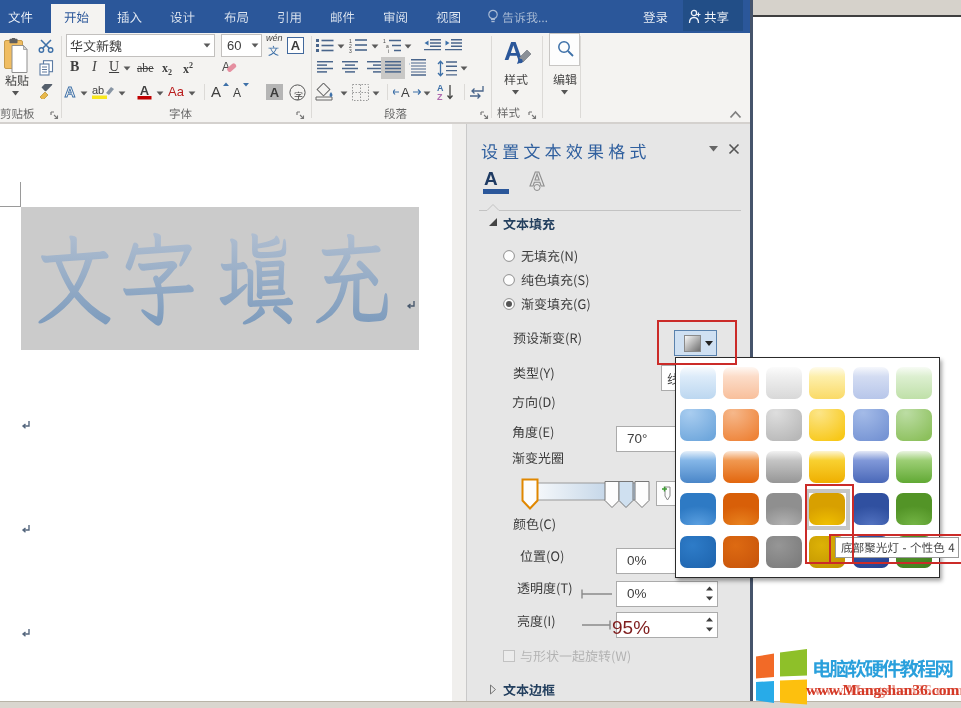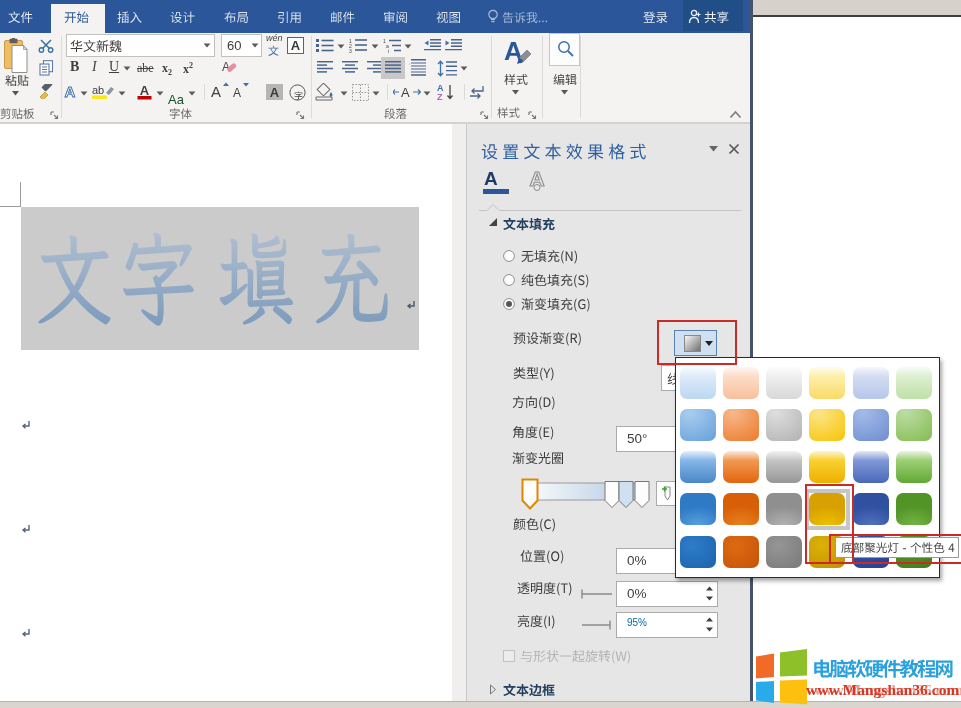--- a/index.html
+++ b/index.html
@@ -146,21 +146,21 @@
 <svg class="t" style="left:118px;top:91px" width="8" height="5" viewBox="0 0 8 5">
     <path d="M0.6 0.5 h6.8 L4 4.4 z" fill="#5a5a5a"></path>
   </svg>
 <svg class="t" style="left:136px;top:83px" width="17" height="17" viewBox="0 0 17 17">
 <text x="8.5" y="12" font-size="13" font-weight="bold" text-anchor="middle" fill="#3f3f3f" font-family="Liberation Sans">A</text>
 <rect x="1.5" y="13" width="14" height="3.5" fill="#c00000"></rect>
   </svg>
 <svg class="t" style="left:156px;top:91px" width="8" height="5" viewBox="0 0 8 5">
     <path d="M0.6 0.5 h6.8 L4 4.4 z" fill="#5a5a5a"></path>
   </svg>
-<div style="position:absolute;left:168px;top:92px;font-size:13px;color:#14532d">Aa</div>
+<div style="position:absolute;left:168px;top:84px;font-size:13px;color:#b91c1c">Aa</div>
 <svg class="t" style="left:188px;top:91px" width="8" height="5" viewBox="0 0 8 5">
     <path d="M0.6 0.5 h6.8 L4 4.4 z" fill="#5a5a5a"></path>
   </svg>
 <div style="position:absolute;left:204px;top:84px;width:1px;height:16px;background:#dcdad7"></div>
 <svg class="t" style="left:210px;top:82px" width="20" height="18" viewBox="0 0 20 18">
     <text x="1" y="15" font-size="15" fill="#3f3f3f" font-family="Liberation Sans">A</text>
     <path d="M13 4 l3 -3.5 3 3.5 z" fill="#3d70a8"></path>
   </svg>
 <svg class="t" style="left:232px;top:82px" width="20" height="18" viewBox="0 0 20 18">
     <text x="1" y="15" font-size="12" fill="#3f3f3f" font-family="Liberation Sans">A</text>
@@ -434,21 +434,21 @@
 <svg class="t" style="left:667px;top:372px;" width="15" height="15" viewBox="0 -12 15 15">
     <path d="M0.7 -0.7 0.9 0.2C2.1 -0.1 3.7 -0.6 5.2 -1L5 -1.9C3.4 -1.4 1.8 -1 0.7 -0.7ZM9.2 -10.1C9.8 -9.8 10.6 -9.3 11 -9L11.6 -9.6C11.2 -9.9 10.4 -10.4 9.7 -10.7ZM0.9 -5.5C1.1 -5.6 1.4 -5.7 3 -5.9C2.4 -5 1.9 -4.4 1.7 -4.1C1.3 -3.6 1 -3.3 0.7 -3.3C0.8 -3 1 -2.6 1 -2.4C1.3 -2.5 1.7 -2.7 5 -3.3C5 -3.5 5 -3.9 5 -4.1L2.4 -3.7C3.4 -4.8 4.4 -6.3 5.2 -7.7L4.4 -8.2C4.1 -7.7 3.9 -7.2 3.6 -6.7L1.9 -6.6C2.7 -7.7 3.5 -9.1 4 -10.5L3.1 -10.9C2.6 -9.3 1.6 -7.7 1.4 -7.2C1.1 -6.8 0.8 -6.5 0.6 -6.4C0.7 -6.2 0.9 -5.7 0.9 -5.5ZM11.5 -4.5C11 -3.7 10.3 -3 9.5 -2.3C9.3 -3 9.1 -3.8 8.9 -4.8L12.3 -5.4L12.1 -6.3L8.8 -5.6C8.8 -6.2 8.7 -6.8 8.7 -7.4L11.9 -7.9L11.7 -8.7L8.6 -8.2C8.6 -9.1 8.6 -10 8.6 -10.9H7.6C7.6 -10 7.6 -9 7.7 -8.1L5.6 -7.8L5.8 -6.9L7.7 -7.2C7.8 -6.6 7.8 -6 7.9 -5.5L5.4 -5L5.5 -4.1L8 -4.6C8.2 -3.5 8.4 -2.5 8.7 -1.7C7.6 -1 6.3 -0.4 5 0C5.2 0.2 5.4 0.6 5.6 0.8C6.8 0.4 7.9 -0.2 9 -0.9C9.5 0.3 10.2 1 11.1 1C12 1 12.3 0.6 12.5 -0.9C12.3 -1 12 -1.2 11.8 -1.4C11.7 -0.2 11.6 0.1 11.2 0.1C10.7 0.1 10.2 -0.5 9.8 -1.4C10.8 -2.2 11.7 -3.1 12.3 -4.1Z" fill="#3d3d3d"></path>
   </svg>
 <svg class="t" style="left:512px;top:395px;" width="46" height="15" viewBox="0 -12 46 15">
     <path d="M5.7 -10.6C6.1 -10 6.4 -9.2 6.6 -8.7H0.9V-7.7H4.4C4.3 -4.7 4 -1.4 0.6 0.3C0.9 0.5 1.2 0.8 1.3 1.1C3.8 -0.2 4.8 -2.4 5.2 -4.7H9.8C9.6 -1.8 9.4 -0.5 9 -0.2C8.8 -0 8.6 0 8.4 0C8 0 7.1 -0 6.2 -0.1C6.4 0.2 6.5 0.6 6.5 0.9C7.4 0.9 8.2 0.9 8.7 0.9C9.2 0.9 9.5 0.8 9.8 0.4C10.3 -0.1 10.6 -1.5 10.9 -5.2C10.9 -5.3 10.9 -5.6 10.9 -5.6H5.3C5.4 -6.3 5.5 -7 5.5 -7.7H12.2V-8.7H6.7L7.6 -9.1C7.4 -9.6 7 -10.4 6.7 -11Z M18.7 -10.9C18.5 -10.3 18.2 -9.4 17.9 -8.7H14.3V1H15.2V-7.7H23.8V-0.3C23.8 -0 23.7 0.1 23.5 0.1C23.2 0.1 22.3 0.1 21.4 0C21.5 0.3 21.7 0.8 21.7 1C22.9 1 23.7 1 24.2 0.9C24.6 0.7 24.8 0.4 24.8 -0.3V-8.7H18.9C19.3 -9.3 19.6 -10 19.9 -10.8ZM17.8 -5.1H21.1V-2.6H17.8ZM17 -6V-0.8H17.8V-1.7H22V-6Z M29.1 2.5 29.8 2.2C28.7 0.4 28.2 -1.8 28.2 -4C28.2 -6.2 28.7 -8.4 29.8 -10.3L29.1 -10.6C27.9 -8.7 27.2 -6.6 27.2 -4C27.2 -1.5 27.9 0.6 29.1 2.5Z M31.7 0H34.1C37 0 38.6 -1.8 38.6 -4.8C38.6 -7.8 37 -9.5 34.1 -9.5H31.7ZM32.9 -1V-8.6H34C36.2 -8.6 37.3 -7.2 37.3 -4.8C37.3 -2.4 36.2 -1 34 -1Z M40.6 2.5C41.8 0.6 42.5 -1.5 42.5 -4C42.5 -6.6 41.8 -8.7 40.6 -10.6L39.9 -10.3C41 -8.4 41.6 -6.2 41.6 -4C41.6 -1.8 41 0.4 39.9 2.2Z" fill="#3d3d3d"></path>
   </svg>
 <svg class="t" style="left:512px;top:425px;" width="45" height="15" viewBox="0 -12 45 15">
     <path d="M3.5 -7H6.3V-5.4H3.5ZM3.5 -7.9H3.4C3.8 -8.3 4.2 -8.8 4.5 -9.2H8.2C7.9 -8.8 7.5 -8.3 7.1 -7.9ZM10.4 -7V-5.4H7.3V-7ZM4.4 -11C3.7 -9.6 2.5 -8.1 0.7 -6.9C1 -6.7 1.3 -6.4 1.5 -6.2C1.8 -6.4 2.2 -6.7 2.5 -7V-4.7C2.5 -3 2.3 -1 0.9 0.4C1.1 0.6 1.4 0.9 1.6 1.1C2.5 0.3 3 -0.8 3.2 -2H6.3V0.8H7.3V-2H10.4V-0.2C10.4 -0 10.3 0 10.1 0C9.9 0.1 9.1 0.1 8.3 0C8.4 0.3 8.6 0.7 8.6 1C9.7 1 10.4 1 10.8 0.8C11.2 0.7 11.4 0.4 11.4 -0.2V-7.9H8.3C8.7 -8.4 9.2 -9.1 9.6 -9.6L8.9 -10.1L8.7 -10.1H5.1L5.5 -10.8ZM3.5 -4.5H6.3V-2.8H3.4C3.4 -3.4 3.5 -4 3.5 -4.5ZM10.4 -4.5V-2.8H7.3V-4.5Z M18 -8.4V-7.2H15.9V-6.4H18V-4.3H23.1V-6.4H25.2V-7.2H23.1V-8.4H22.1V-7.2H19V-8.4ZM22.1 -6.4V-5.1H19V-6.4ZM22.8 -2.6C22.3 -2 21.5 -1.4 20.5 -1C19.6 -1.4 18.9 -2 18.3 -2.6ZM16.1 -3.4V-2.6H17.8L17.4 -2.5C17.9 -1.7 18.6 -1.1 19.5 -0.6C18.2 -0.2 16.9 0 15.5 0.1C15.6 0.4 15.8 0.7 15.9 1C17.5 0.8 19.1 0.5 20.5 -0.1C21.8 0.5 23.3 0.8 24.9 1C25.1 0.8 25.3 0.4 25.5 0.2C24.1 0.1 22.7 -0.2 21.6 -0.6C22.7 -1.2 23.7 -2 24.3 -3.2L23.7 -3.5L23.5 -3.4ZM19.1 -10.8C19.3 -10.4 19.5 -10 19.7 -9.6H14.6V-6.1C14.6 -4.1 14.5 -1.4 13.5 0.6C13.7 0.7 14.2 0.9 14.4 1C15.4 -1 15.6 -4 15.6 -6.1V-8.7H25.3V-9.6H20.8C20.6 -10 20.4 -10.6 20.1 -11Z M29.1 2.5 29.8 2.2C28.7 0.4 28.2 -1.8 28.2 -4C28.2 -6.2 28.7 -8.4 29.8 -10.3L29.1 -10.6C27.9 -8.7 27.2 -6.6 27.2 -4C27.2 -1.5 27.9 0.6 29.1 2.5Z M31.7 0H37.3V-1H32.9V-4.5H36.5V-5.5H32.9V-8.5H37.2V-9.5H31.7Z M39.3 2.5C40.5 0.6 41.2 -1.5 41.2 -4C41.2 -6.6 40.5 -8.7 39.3 -10.6L38.6 -10.3C39.7 -8.4 40.3 -6.2 40.3 -4C40.3 -1.8 39.7 0.4 38.6 2.2Z" fill="#3d3d3d"></path>
   </svg>
 <div style="position:absolute;left:616px;top:426px;width:90px;height:26px;background:#fff;border:1px solid #ababab"></div>
-<div style="position:absolute;left:627px;top:431px;font-size:13.5px;color:#3d3d3d">50°</div>
+<div style="position:absolute;left:627px;top:431px;font-size:13.5px;color:#3d3d3d">70°</div>
 <svg class="t" style="left:512px;top:451px;" width="54" height="15" viewBox="0 -12 54 15">
     <path d="M1.1 -10.1C1.8 -9.7 2.7 -9.1 3.2 -8.6L3.8 -9.4C3.3 -9.8 2.3 -10.4 1.6 -10.8ZM0.5 -6.6C1.2 -6.2 2.2 -5.6 2.7 -5.3L3.3 -6C2.8 -6.4 1.8 -6.9 1 -7.3ZM0.8 0.4 1.6 0.9C2.2 -0.3 2.9 -1.9 3.3 -3.3L2.6 -3.8C2 -2.3 1.3 -0.7 0.8 0.4ZM3.9 -4.3C4 -4.4 4.4 -4.5 4.8 -4.5H5.7V-2.7C4.9 -2.5 4.1 -2.3 3.5 -2.2L3.7 -1.3L5.7 -1.8V1H6.6V-2L8 -2.4L7.9 -3.2L6.6 -2.9V-4.5H7.8V-5.4H6.6V-7.3H5.7V-5.4H4.7C5 -6.3 5.3 -7.3 5.5 -8.5H7.9V-9.4H5.7C5.8 -9.8 5.9 -10.3 5.9 -10.8L5 -10.9C5 -10.4 4.9 -9.9 4.8 -9.4H3.7V-8.5H4.7C4.5 -7.4 4.2 -6.5 4.1 -6.2C4 -5.6 3.8 -5.2 3.6 -5.1C3.7 -4.9 3.8 -4.5 3.9 -4.3ZM8.4 -9.7V-5.4C8.4 -3.4 8.3 -1.3 7.3 0.5C7.5 0.7 7.8 0.9 7.9 1.1C9.1 -0.9 9.2 -3.1 9.2 -5.4V-5.9H10.5V1H11.4V-5.9H12.5V-6.8H9.2V-9.1C10.3 -9.3 11.4 -9.5 12.2 -9.9L11.6 -10.8C10.8 -10.3 9.5 -10 8.4 -9.7Z M15.9 -8.2C15.5 -7.3 14.9 -6.3 14.1 -5.7C14.4 -5.6 14.7 -5.3 14.9 -5.2C15.6 -5.8 16.3 -6.9 16.8 -7.9ZM22 -7.7C22.8 -6.9 23.7 -5.8 24.2 -5.1L25 -5.7C24.5 -6.3 23.6 -7.4 22.7 -8.1ZM18.6 -10.8C18.9 -10.4 19.1 -10 19.3 -9.6H13.9V-8.7H17.5V-4.8H18.5V-8.7H20.5V-4.8H21.5V-8.7H25.1V-9.6H20.4C20.2 -10 19.9 -10.6 19.6 -11ZM14.7 -4.4V-3.5H15.8C16.5 -2.5 17.4 -1.7 18.5 -1C17.1 -0.4 15.4 -0 13.7 0.2C13.8 0.4 14.1 0.8 14.2 1.1C16 0.8 17.9 0.3 19.5 -0.4C21 0.3 22.9 0.8 24.9 1.1C25 0.8 25.2 0.4 25.4 0.2C23.6 0 21.9 -0.4 20.5 -1C21.8 -1.7 23 -2.7 23.7 -4L23.1 -4.4L22.9 -4.4ZM16.8 -3.5H22.2C21.6 -2.7 20.6 -2 19.5 -1.4C18.4 -2 17.5 -2.7 16.8 -3.5Z M27.8 -10C28.5 -8.9 29.1 -7.6 29.3 -6.7L30.3 -7.1C30 -8 29.3 -9.3 28.7 -10.3ZM36.3 -10.4C36 -9.4 35.3 -8 34.7 -7.1L35.5 -6.7C36.1 -7.6 36.8 -8.9 37.3 -10.1ZM32 -10.9V-6H26.7V-5H30.2C30 -2.6 29.5 -0.7 26.4 0.2C26.7 0.4 26.9 0.8 27.1 1C30.3 -0 31 -2.2 31.2 -5H33.6V-0.4C33.6 0.7 33.9 1 35.1 1C35.3 1 36.7 1 37 1C38.1 1 38.4 0.5 38.5 -1.7C38.2 -1.8 37.8 -1.9 37.6 -2.1C37.5 -0.2 37.4 0.1 36.9 0.1C36.6 0.1 35.5 0.1 35.2 0.1C34.7 0.1 34.6 0 34.6 -0.4V-5H38.3V-6H33V-10.9Z M42.6 -8.7C42.9 -8.4 43.2 -7.9 43.3 -7.5L44 -7.8C43.8 -8.2 43.5 -8.6 43.2 -9ZM45.2 -9.2C45.1 -8.6 44.9 -8 44.7 -7.5H42.2V-6.9H44.4C44.2 -6.6 44.1 -6.3 43.9 -6H41.6V-5.3H43.4C42.8 -4.7 42.1 -4.2 41.2 -3.8C41.4 -3.6 41.6 -3.2 41.7 -3.1C42.3 -3.4 42.8 -3.7 43.3 -4.2V-1.9C43.3 -1 43.7 -0.8 44.8 -0.8C45.1 -0.8 47 -0.8 47.3 -0.8C48.1 -0.8 48.4 -1.1 48.5 -2.3C48.3 -2.3 48 -2.4 47.8 -2.5C47.7 -1.6 47.6 -1.5 47.2 -1.5C46.8 -1.5 45.2 -1.5 44.9 -1.5C44.2 -1.5 44.1 -1.5 44.1 -1.9V-3.8H46.5C46.5 -3.3 46.4 -3 46.4 -3C46.3 -2.9 46.2 -2.9 46.1 -2.9C45.9 -2.9 45.6 -2.9 45.1 -2.9C45.2 -2.7 45.3 -2.5 45.3 -2.3C45.7 -2.3 46.2 -2.3 46.4 -2.3C46.6 -2.3 46.8 -2.4 47 -2.5C47.1 -2.7 47.2 -3.1 47.2 -4.1C47.2 -4.3 47.2 -4.4 47.2 -4.4H43.6C43.9 -4.7 44.2 -5 44.4 -5.3H46.7C47.3 -4.4 48.2 -3.6 49.2 -3.1C49.4 -3.3 49.6 -3.6 49.8 -3.8C48.9 -4.1 48.1 -4.7 47.6 -5.3H49.5V-6H44.9C45 -6.3 45.1 -6.6 45.3 -6.9H49V-7.5H47.6C47.9 -7.9 48.1 -8.3 48.4 -8.8L47.6 -9C47.4 -8.6 47.1 -7.9 46.9 -7.5H45.5C45.7 -8 45.9 -8.6 46 -9.1ZM40.1 -10.4V1H41V0.5H50V1H51V-10.4ZM41 -0.3V-9.5H50V-0.3Z" fill="#3d3d3d"></path>
   </svg>
 <svg class="t" style="left:521px;top:477px" width="135" height="35" viewBox="0 0 135 35">
 <defs>
       <linearGradient id="sg" x1="0" y1="0" x2="1" y2="0">
         <stop offset="0" stop-color="#fefefe"></stop>
         <stop offset="1" stop-color="#aac4de"></stop>
       </linearGradient>
     </defs>
@@ -485,21 +485,21 @@
     <path d="M2 5.5 L5.5 1.5 L9 5.5 z" fill="#3f3f3f"></path>
     <path d="M2 11.5 L5.5 15.5 L9 11.5 z" fill="#3f3f3f"></path>
   </svg>
 <svg class="t" style="left:517px;top:614px;" width="41" height="15" viewBox="0 -12 41 15">
     <path d="M1 -4.8V-2.6H1.9V-4H11V-2.6H12V-4.8ZM3.6 -7.4H9.5V-6.3H3.6ZM2.6 -8.1V-5.6H10.5V-8.1ZM4 -3.1C3.8 -1 3.4 -0.2 0.8 0.2C1 0.4 1.2 0.8 1.3 1C3.9 0.5 4.7 -0.4 4.9 -2.3H8V-0.4C8 0.5 8.3 0.8 9.4 0.8C9.6 0.8 10.7 0.8 10.9 0.8C11.8 0.8 12.1 0.4 12.2 -1.1C11.9 -1.1 11.5 -1.3 11.3 -1.4C11.3 -0.2 11.2 -0 10.8 -0C10.6 -0 9.7 -0 9.5 -0C9.1 -0 9 -0.1 9 -0.4V-3.1ZM5.7 -10.8C5.9 -10.5 6.1 -10 6.2 -9.7H0.8V-8.9H12.2V-9.7H7.3C7.2 -10.1 6.9 -10.6 6.6 -11Z M18 -8.4V-7.2H15.9V-6.4H18V-4.3H23.1V-6.4H25.2V-7.2H23.1V-8.4H22.1V-7.2H19V-8.4ZM22.1 -6.4V-5.1H19V-6.4ZM22.8 -2.6C22.3 -2 21.5 -1.4 20.5 -1C19.6 -1.4 18.9 -2 18.3 -2.6ZM16.1 -3.4V-2.6H17.8L17.4 -2.5C17.9 -1.7 18.6 -1.1 19.5 -0.6C18.2 -0.2 16.9 0 15.5 0.1C15.6 0.4 15.8 0.7 15.9 1C17.5 0.8 19.1 0.5 20.5 -0.1C21.8 0.5 23.3 0.8 24.9 1C25.1 0.8 25.3 0.4 25.5 0.2C24.1 0.1 22.7 -0.2 21.6 -0.6C22.7 -1.2 23.7 -2 24.3 -3.2L23.7 -3.5L23.5 -3.4ZM19.1 -10.8C19.3 -10.4 19.5 -10 19.7 -9.6H14.6V-6.1C14.6 -4.1 14.5 -1.4 13.5 0.6C13.7 0.7 14.2 0.9 14.4 1C15.4 -1 15.6 -4 15.6 -6.1V-8.7H25.3V-9.6H20.8C20.6 -10 20.4 -10.6 20.1 -11Z M29.1 2.5 29.8 2.2C28.7 0.4 28.2 -1.8 28.2 -4C28.2 -6.2 28.7 -8.4 29.8 -10.3L29.1 -10.6C27.9 -8.7 27.2 -6.6 27.2 -4C27.2 -1.5 27.9 0.6 29.1 2.5Z M31.7 0H32.9V-9.5H31.7Z M35.5 2.5C36.7 0.6 37.4 -1.5 37.4 -4C37.4 -6.6 36.7 -8.7 35.5 -10.6L34.7 -10.3C35.9 -8.4 36.4 -6.2 36.4 -4C36.4 -1.8 35.9 0.4 34.7 2.2Z" fill="#3d3d3d"></path>
   </svg>
 <svg class="t" style="left:581px;top:620px" width="32" height="10" viewBox="0 0 32 10">
     <path d="M1 5 h28 M29 0.5 v9" stroke="#8a8a8a" stroke-width="1.4"></path>
   </svg>
 <div style="position:absolute;left:616px;top:612px;width:102px;height:26px;background:#fff;border:1px solid #ababab"></div>
-<div style="position:absolute;left:627px;top:617px;font-size:10px;color:#0369a1">95%</div>
+<div style="position:absolute;left:612px;top:617px;font-size:19px;color:#7f1d1d">95%</div>
 <svg class="t" style="left:704px;top:616px" width="11" height="17" viewBox="0 0 11 17">
     <path d="M2 5.5 L5.5 1.5 L9 5.5 z" fill="#3f3f3f"></path>
     <path d="M2 11.5 L5.5 15.5 L9 11.5 z" fill="#3f3f3f"></path>
   </svg>
 <div style="position:absolute;left:503px;top:650px;width:12px;height:12px;background:#ececec;border:1px solid #c2c2c2"></div>
 <svg class="t" style="left:520px;top:649px;" width="114" height="15" viewBox="0 -12 114 15">
     <path d="M0.7 -3.1V-2.2H8.9V-3.1ZM3.4 -10.6C3.1 -8.8 2.5 -6.4 2.1 -4.9L3 -4.9H3.2H10.5C10.2 -1.9 9.9 -0.6 9.4 -0.2C9.2 -0.1 9 -0 8.7 -0C8.3 -0 7.3 -0.1 6.3 -0.1C6.5 0.1 6.6 0.5 6.7 0.8C7.6 0.9 8.5 0.9 9 0.9C9.5 0.8 9.9 0.8 10.2 0.4C10.8 -0.1 11.2 -1.7 11.5 -5.4C11.6 -5.5 11.6 -5.8 11.6 -5.8H3.4C3.5 -6.6 3.7 -7.4 3.9 -8.2H11.4V-9.1H4.1L4.4 -10.5Z M24 -10.7C23.2 -9.7 21.7 -8.6 20.5 -7.9C20.7 -7.7 21 -7.5 21.2 -7.2C22.5 -8 23.9 -9.1 24.9 -10.3ZM24.4 -7.1C23.5 -6 21.9 -4.8 20.6 -4.1C20.8 -4 21.1 -3.7 21.3 -3.5C22.7 -4.2 24.3 -5.5 25.3 -6.8ZM24.7 -3.6C23.7 -2 21.9 -0.5 19.9 0.2C20.2 0.5 20.5 0.8 20.6 1C22.6 0.1 24.5 -1.4 25.6 -3.2ZM18.3 -9.2V-5.8H16.2V-9.2ZM13.5 -5.8V-4.9H15.2C15.2 -3 14.9 -1.1 13.5 0.5C13.7 0.6 14.1 0.9 14.2 1.1C15.8 -0.6 16.1 -2.7 16.1 -4.9H18.3V1H19.2V-4.9H20.6V-5.8H19.2V-9.2H20.4V-10.1H13.8V-9.2H15.2V-5.8Z M35.6 -10.1C36.2 -9.3 36.9 -8.3 37.2 -7.7L38 -8.2C37.6 -8.8 37 -9.8 36.4 -10.5ZM26.6 -8.8C27.2 -8 28 -7 28.3 -6.3L29.1 -6.9C28.8 -7.5 28 -8.5 27.4 -9.2ZM33.7 -10.9V-7.9L33.6 -7.1H30.6V-6.1H33.6C33.4 -4 32.7 -1.6 30.3 0.4C30.5 0.6 30.8 0.8 31 1C33 -0.6 33.9 -2.6 34.3 -4.5C35 -2 36.2 -0.1 37.9 1C38.1 0.8 38.4 0.4 38.6 0.2C36.6 -0.9 35.4 -3.3 34.8 -6.1H38.4V-7.1H34.6L34.6 -7.9V-10.9ZM26.4 -2.5 27 -1.7C27.7 -2.3 28.4 -3 29.2 -3.8V1H30.2V-10.9H29.2V-5C28.2 -4 27.1 -3.1 26.4 -2.5Z M39.6 -5.6V-4.5H51.5V-5.6Z M53.3 -5C53.2 -2.7 53.1 -0.6 52.3 0.7C52.6 0.8 53 1 53.2 1.1C53.5 0.4 53.8 -0.5 54 -1.5C54.9 0.3 56.4 0.7 59.2 0.7H64.2C64.3 0.4 64.5 -0 64.6 -0.3C63.8 -0.2 59.8 -0.2 59.2 -0.2C58 -0.2 57 -0.3 56.3 -0.6V-3.3H58.4V-4.1H56.3V-6.1H58.5V-6.9H56.1V-8.6H58.2V-9.5H56.1V-10.9H55.1V-9.5H53V-8.6H55.1V-6.9H52.6V-6.1H55.4V-1.1C54.8 -1.5 54.4 -2.2 54.1 -3.2C54.2 -3.7 54.2 -4.3 54.2 -5ZM59.1 -6.7V-2.5C59.1 -1.4 59.5 -1.1 60.7 -1.1C61 -1.1 62.7 -1.1 63 -1.1C64.1 -1.1 64.4 -1.5 64.5 -3.4C64.2 -3.5 63.8 -3.6 63.6 -3.8C63.6 -2.2 63.5 -1.9 62.9 -1.9C62.5 -1.9 61.1 -1.9 60.8 -1.9C60.2 -1.9 60.1 -2 60.1 -2.5V-5.8H62.8V-5.5H63.8V-10.3H59V-9.4H62.8V-6.7Z M67.2 -10.6C67.5 -10 67.9 -9.3 68.1 -8.8H65.6V-7.9H67C66.9 -4.2 66.8 -1.3 65.4 0.4C65.6 0.5 65.9 0.8 66.1 1C67.3 -0.4 67.7 -2.5 67.8 -5.3H69.3C69.3 -1.7 69.1 -0.4 68.9 -0.1C68.8 0.1 68.7 0.1 68.5 0.1C68.4 0.1 67.9 0.1 67.4 0C67.5 0.3 67.6 0.7 67.7 0.9C68.2 0.9 68.7 0.9 69 0.9C69.3 0.9 69.5 0.8 69.7 0.5C70.1 0 70.1 -1.4 70.2 -5.7C70.2 -5.9 70.2 -6.2 70.2 -6.2H67.9L67.9 -7.9H70.8V-8.8H68.4L69.1 -9C68.9 -9.5 68.5 -10.3 68.1 -10.9ZM71.6 -4.8C71.5 -2.8 71.3 -0.7 70.2 0.4C70.4 0.5 70.7 0.8 70.8 1C71.4 0.4 71.8 -0.4 72 -1.4C72.8 0.4 74 0.8 75.6 0.8H77.3C77.3 0.5 77.5 0.1 77.6 -0.1C77.2 -0.1 75.9 -0.1 75.6 -0.1C75.2 -0.1 74.8 -0.1 74.5 -0.2V-2.9H77V-3.8H74.5V-6.1H76.2C76 -5.6 75.8 -5.1 75.6 -4.8L76.4 -4.5C76.7 -5.1 77.1 -6 77.4 -6.8L76.7 -7L76.6 -6.9H71.4C71.7 -7.4 72 -7.8 72.3 -8.3H77.5V-9.2H72.6C72.8 -9.7 73 -10.2 73.1 -10.7L72.2 -10.9C71.8 -9.5 71.1 -8 70.3 -7.1C70.5 -7 70.9 -6.7 71.1 -6.5L71.3 -6.8V-6.1H73.6V-0.6C73 -1 72.6 -1.7 72.3 -2.8C72.4 -3.5 72.4 -4.1 72.4 -4.8Z M79.1 -4.3C79.2 -4.4 79.6 -4.5 80 -4.5H81.2V-2.6L78.5 -2.2L78.7 -1.2L81.2 -1.7V1H82.1V-1.9L83.8 -2.2L83.8 -3.1L82.1 -2.8V-4.5H83.4V-5.4H82.1V-7.4H81.2V-5.4H79.9C80.3 -6.3 80.7 -7.4 81 -8.5H83.4V-9.4H81.3C81.4 -9.8 81.5 -10.3 81.6 -10.7L80.7 -10.9C80.6 -10.4 80.5 -9.9 80.4 -9.4H78.6V-8.5H80.1C79.8 -7.4 79.5 -6.5 79.4 -6.2C79.2 -5.7 79 -5.2 78.8 -5.2C78.9 -4.9 79 -4.5 79.1 -4.3ZM83.5 -7V-6H85.4C85.2 -5.1 84.9 -4.3 84.7 -3.6H88.4C88 -3 87.4 -2.2 86.9 -1.5C86.4 -1.8 86 -2.1 85.5 -2.3L84.9 -1.7C86.2 -0.9 87.8 0.3 88.5 1.1L89.2 0.3C88.8 -0.1 88.2 -0.5 87.6 -1C88.4 -2.1 89.3 -3.3 90 -4.3L89.3 -4.6L89.1 -4.5H86L86.5 -6H90.5V-7H86.7L87.1 -8.5H90V-9.4H87.4L87.8 -10.8L86.8 -10.9L86.4 -9.4H84V-8.5H86.2L85.7 -7Z M94.1 2.5 94.8 2.2C93.7 0.4 93.2 -1.8 93.2 -4C93.2 -6.2 93.7 -8.4 94.8 -10.3L94.1 -10.6C92.9 -8.7 92.2 -6.6 92.2 -4C92.2 -1.5 92.9 0.6 94.1 2.5Z M97.7 0H99.2L100.6 -5.7C100.8 -6.5 100.9 -7.2 101.1 -7.9H101.1C101.3 -7.2 101.4 -6.5 101.6 -5.7L103 0H104.5L106.5 -9.5H105.3L104.3 -4.3C104.1 -3.3 103.9 -2.3 103.8 -1.2H103.7C103.5 -2.3 103.2 -3.3 103 -4.3L101.7 -9.5H100.6L99.3 -4.3C99 -3.3 98.8 -2.3 98.6 -1.2H98.5C98.3 -2.3 98.2 -3.3 98 -4.3L97 -9.5H95.7Z M108.1 2.5C109.3 0.6 110 -1.5 110 -4C110 -6.6 109.3 -8.7 108.1 -10.6L107.4 -10.3C108.5 -8.4 109 -6.2 109 -4C109 -1.8 108.5 0.4 107.4 2.2Z" fill="#b2b2b2"></path>
   </svg>
 <svg class="t" style="left:489px;top:684px" width="8" height="11" viewBox="0 0 8 11">
     <path d="M1.5 1 L6.5 5.5 L1.5 10 z" fill="none" stroke="#777"></path>

